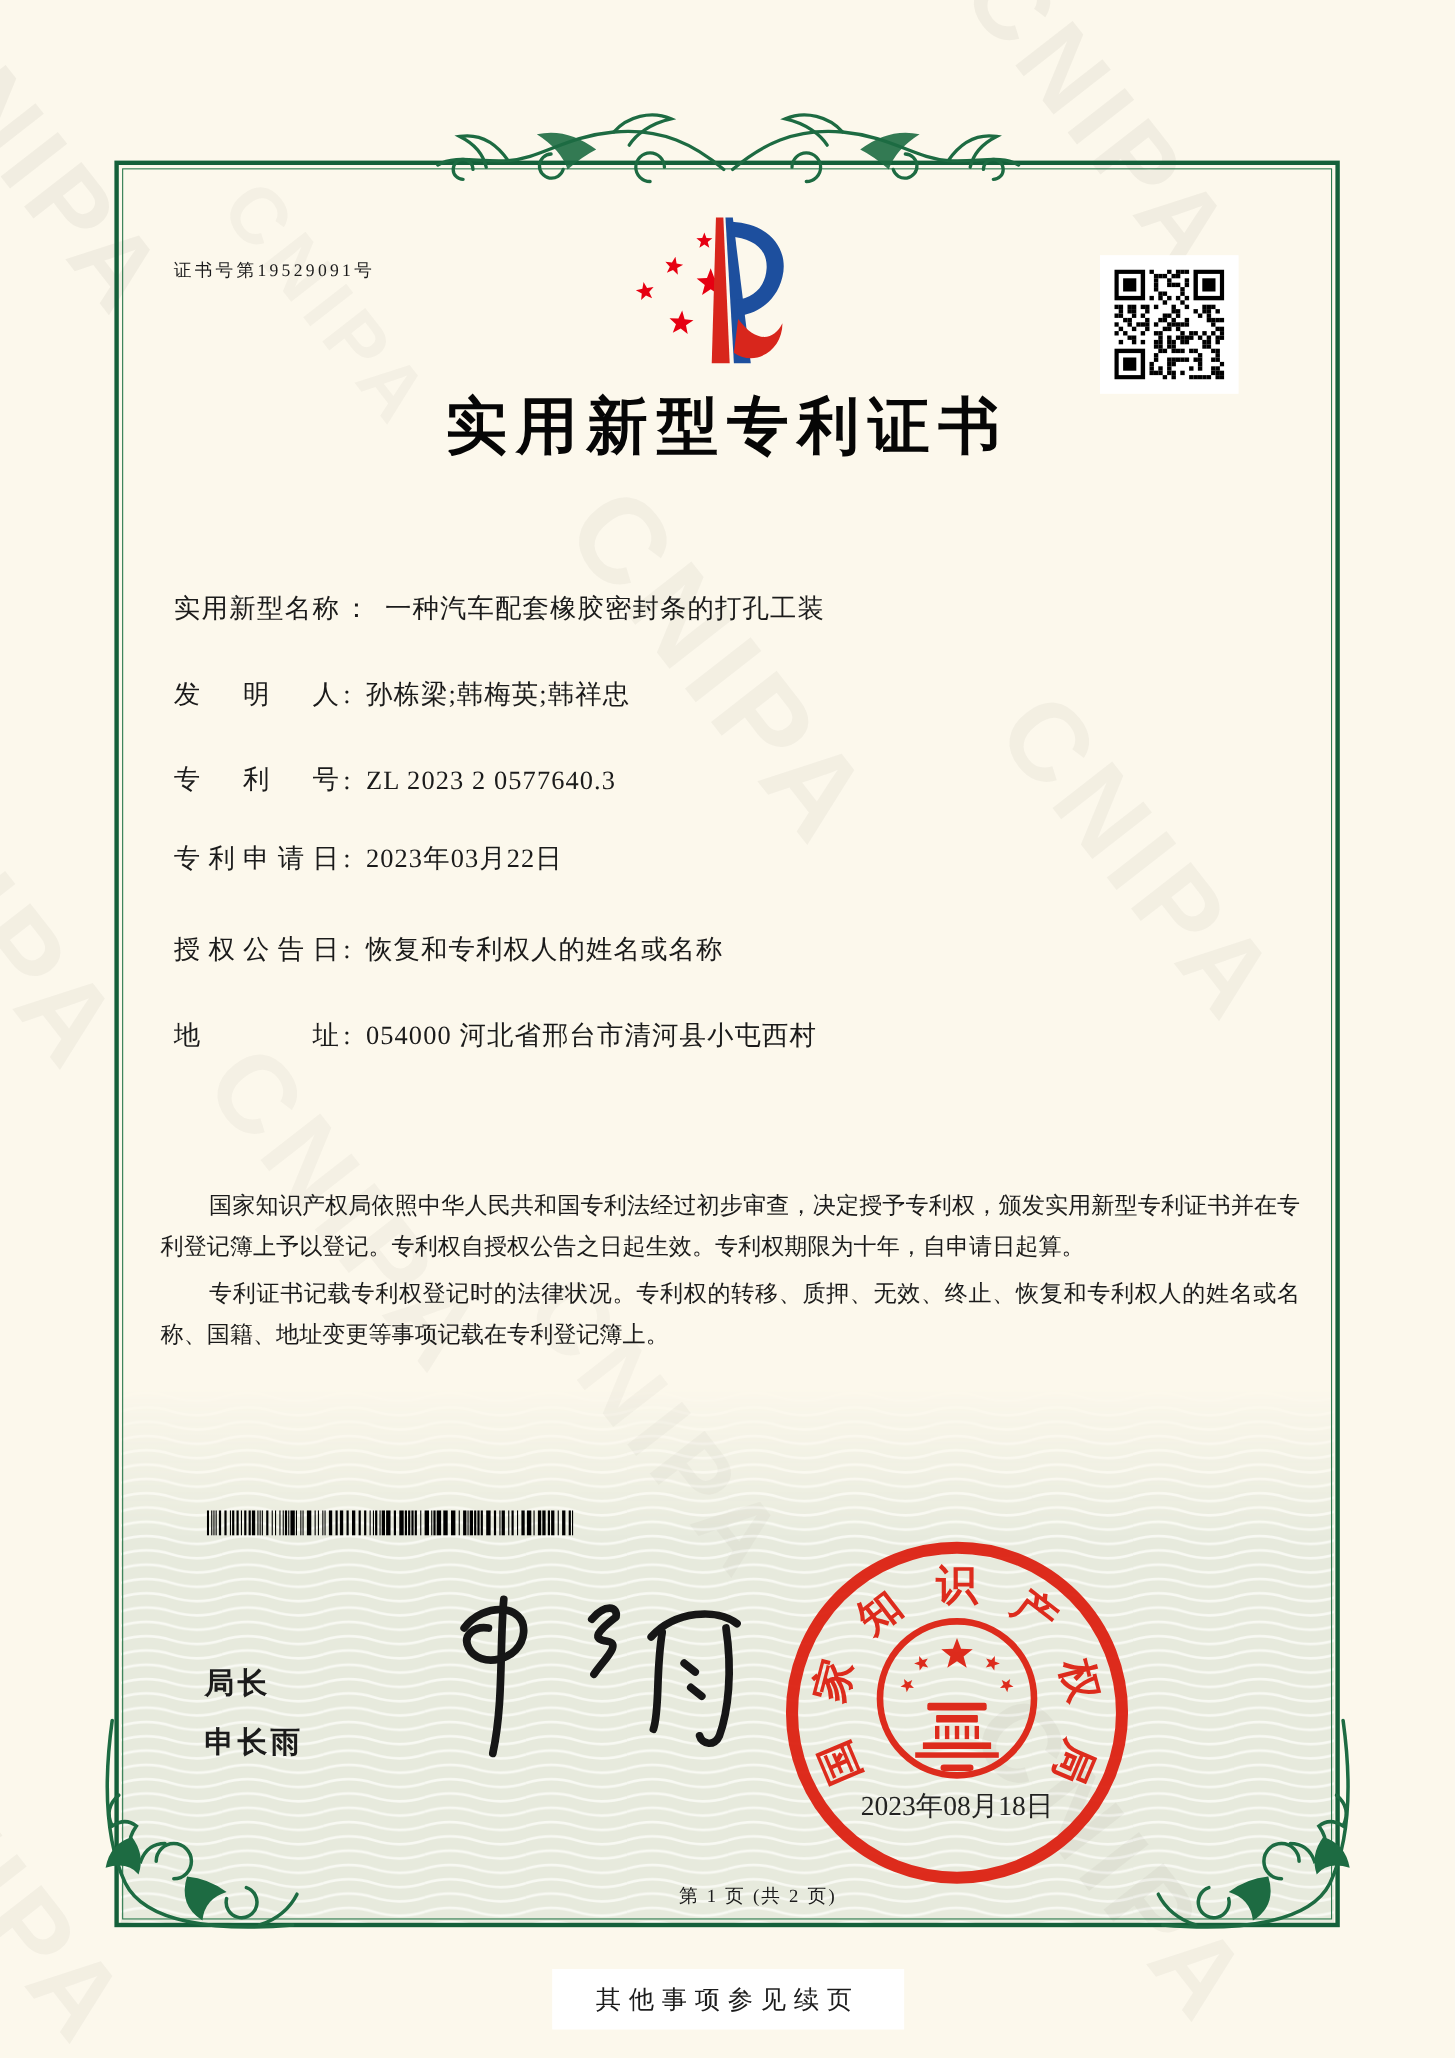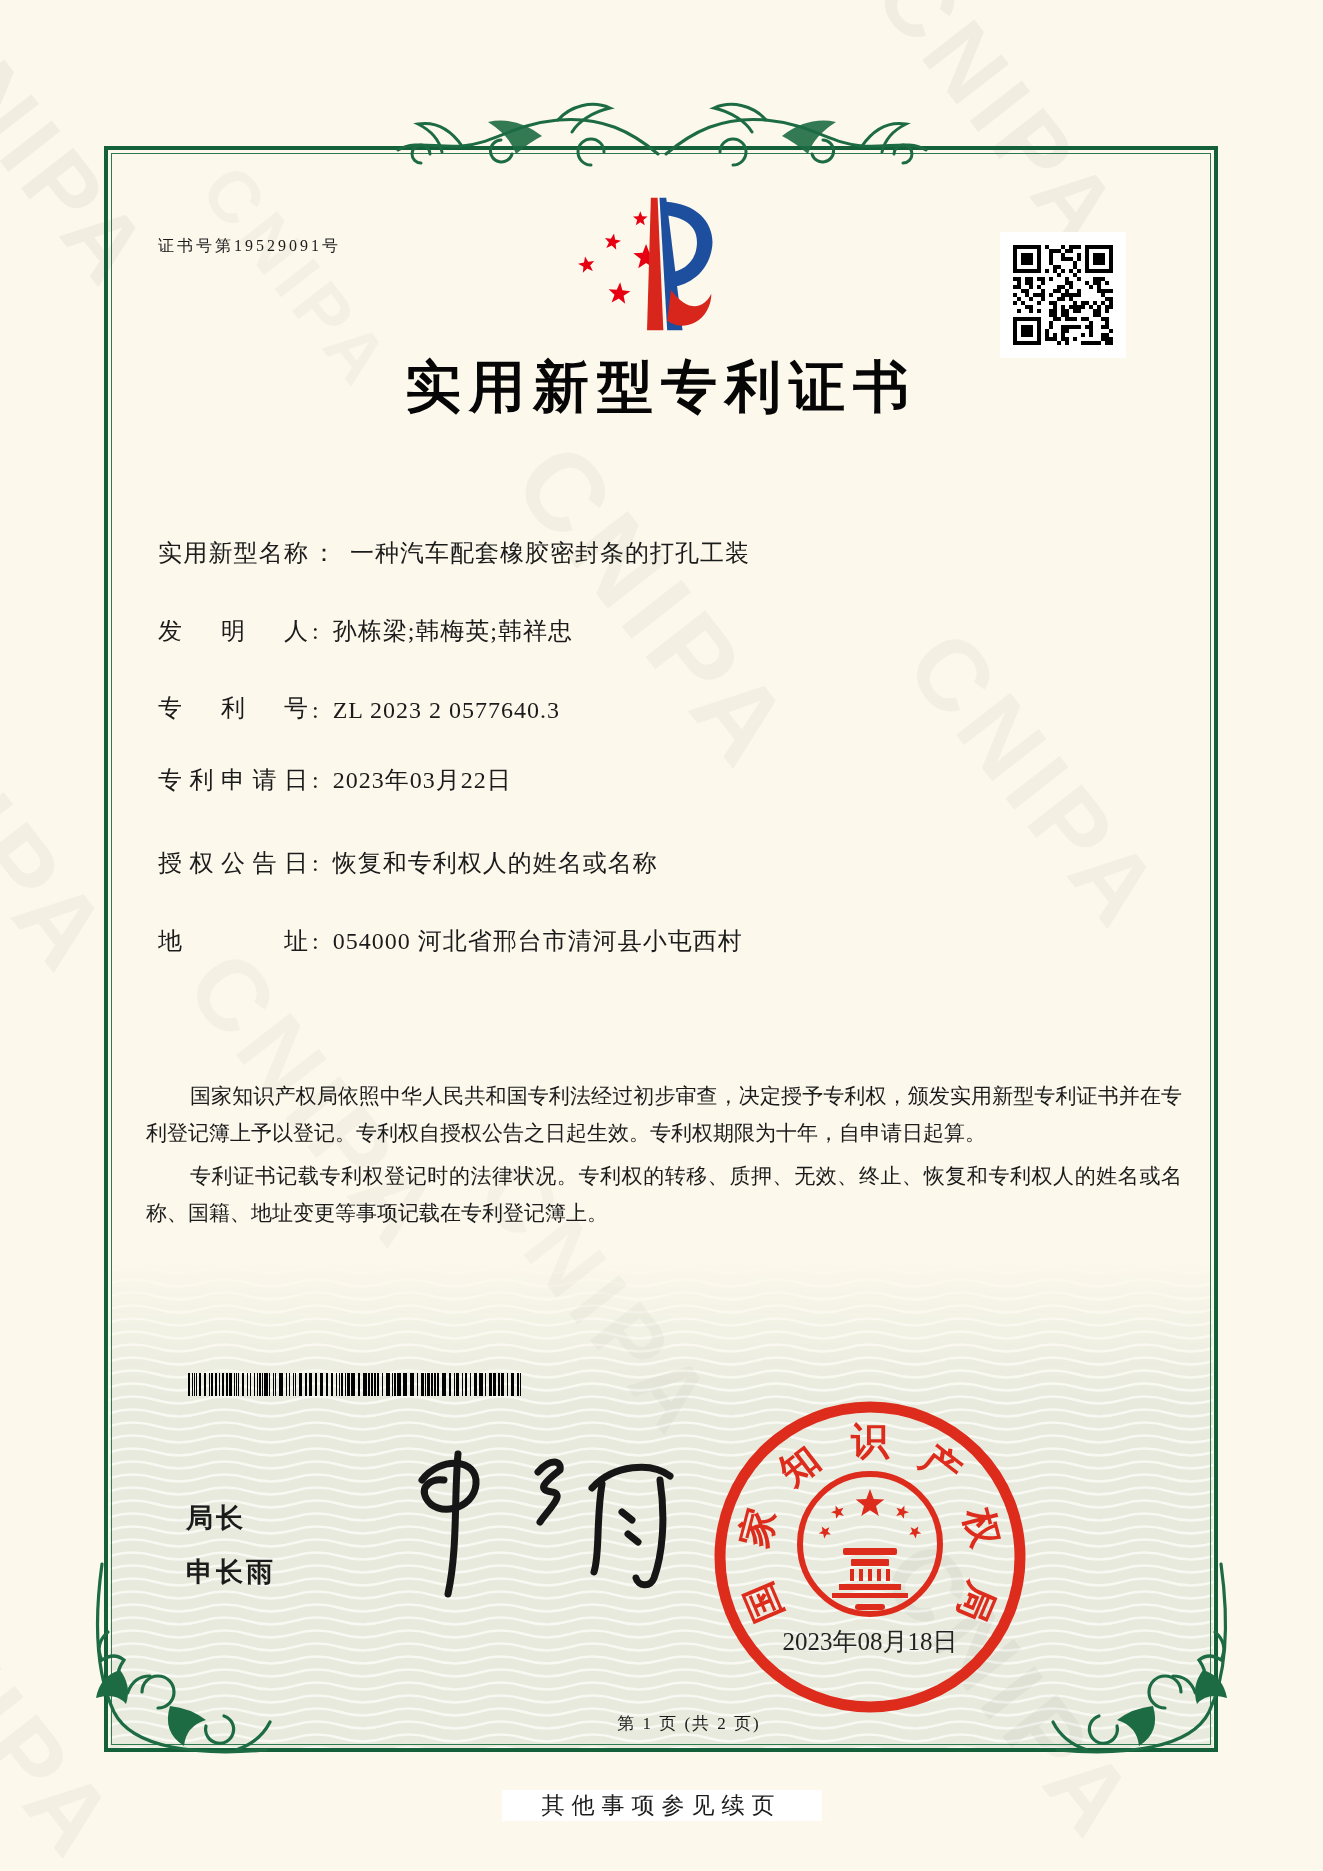--- a/index.html
+++ b/index.html
@@ -41,27 +41,27 @@
   .fvalue{letter-spacing:1px;}
   .frow2{position:absolute;left:553px;top:0;font-size:24px;white-space:nowrap;}
   .frow2 .flabel{width:135px;}
   .legal{
     position:absolute;left:146px;top:1078px;width:1036px;
     font-size:21px;line-height:37px;text-align:justify;
   }
   .legal p{margin:0 0 6px 0;text-indent:44px;}
   .barcode{position:absolute;left:188px;top:1373px;width:336px;height:23px;}
   .director{position:absolute;left:186px;font-size:27px;font-weight:600;
-    font-family:Liberation Serif, serif;letter-spacing:3px;}
+    font-family:Liberation Serif, serif;letter-spacing:3px;margin-top:12px;}
   .sig{position:absolute;left:370px;top:1436px;}
   .seal{position:absolute;left:705px;top:1392px;z-index:6;opacity:.96;}
   .seal text{font-family:"Liberation Serif","DejaVu Serif",serif;}
   .page-no{position:absolute;left:104px;width:1114px;top:1712px;text-align:center;font-size:17px;letter-spacing:2px;margin-left:28px;}
   .cont-note{position:absolute;left:0;width:100%;top:1790px;text-align:center;}
-  .cont-note span{display:inline-block;background:#ffffff;padding:0 40px;font-size:23px;letter-spacing:7px;}
+  .cont-note span{display:inline-block;background:#ffffff;padding:12px 40px;font-size:23px;letter-spacing:7px;}
 </style>
 </head>
 <body>
 
 <div class="waves">
   <svg width="1103" height="488" xmlns="http://www.w3.org/2000/svg">
     <defs>
       <pattern id="wv" width="92" height="13" patternUnits="userSpaceOnUse">
         <path d="M0,8 Q23,1 46,8 T92,8" stroke="#f8f9f3" stroke-width="2.4" fill="none"></path>
       </pattern>

